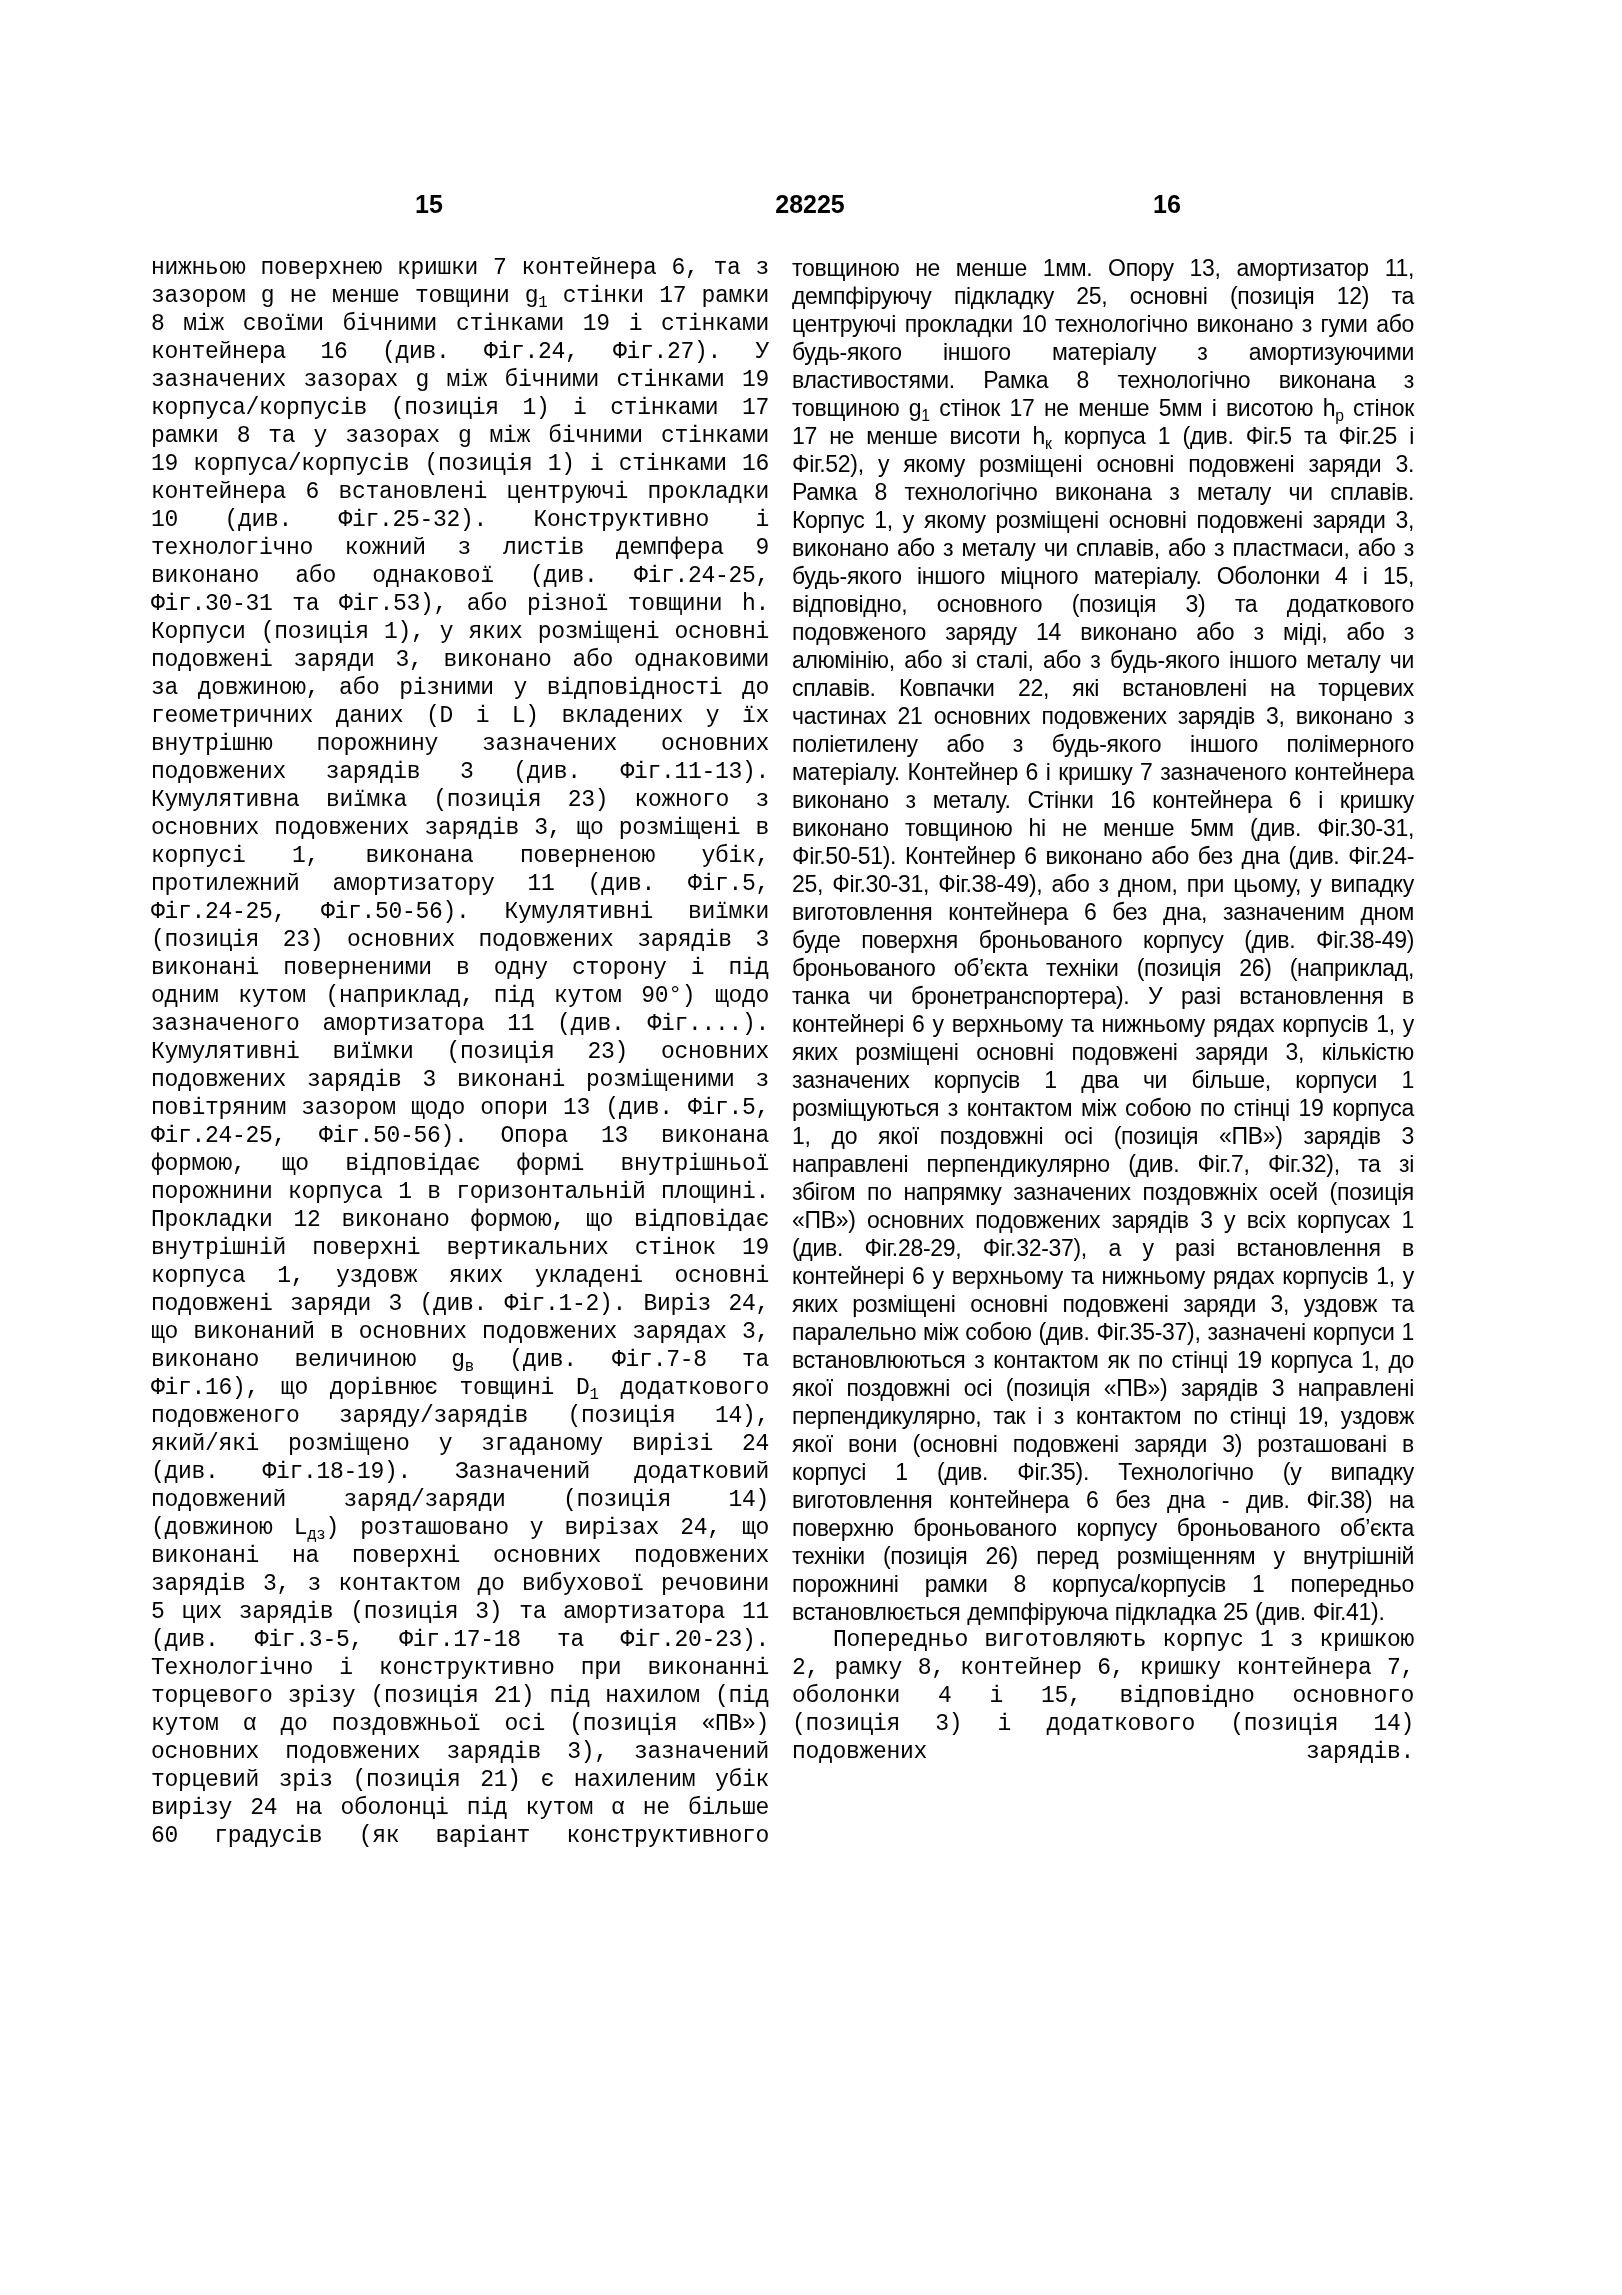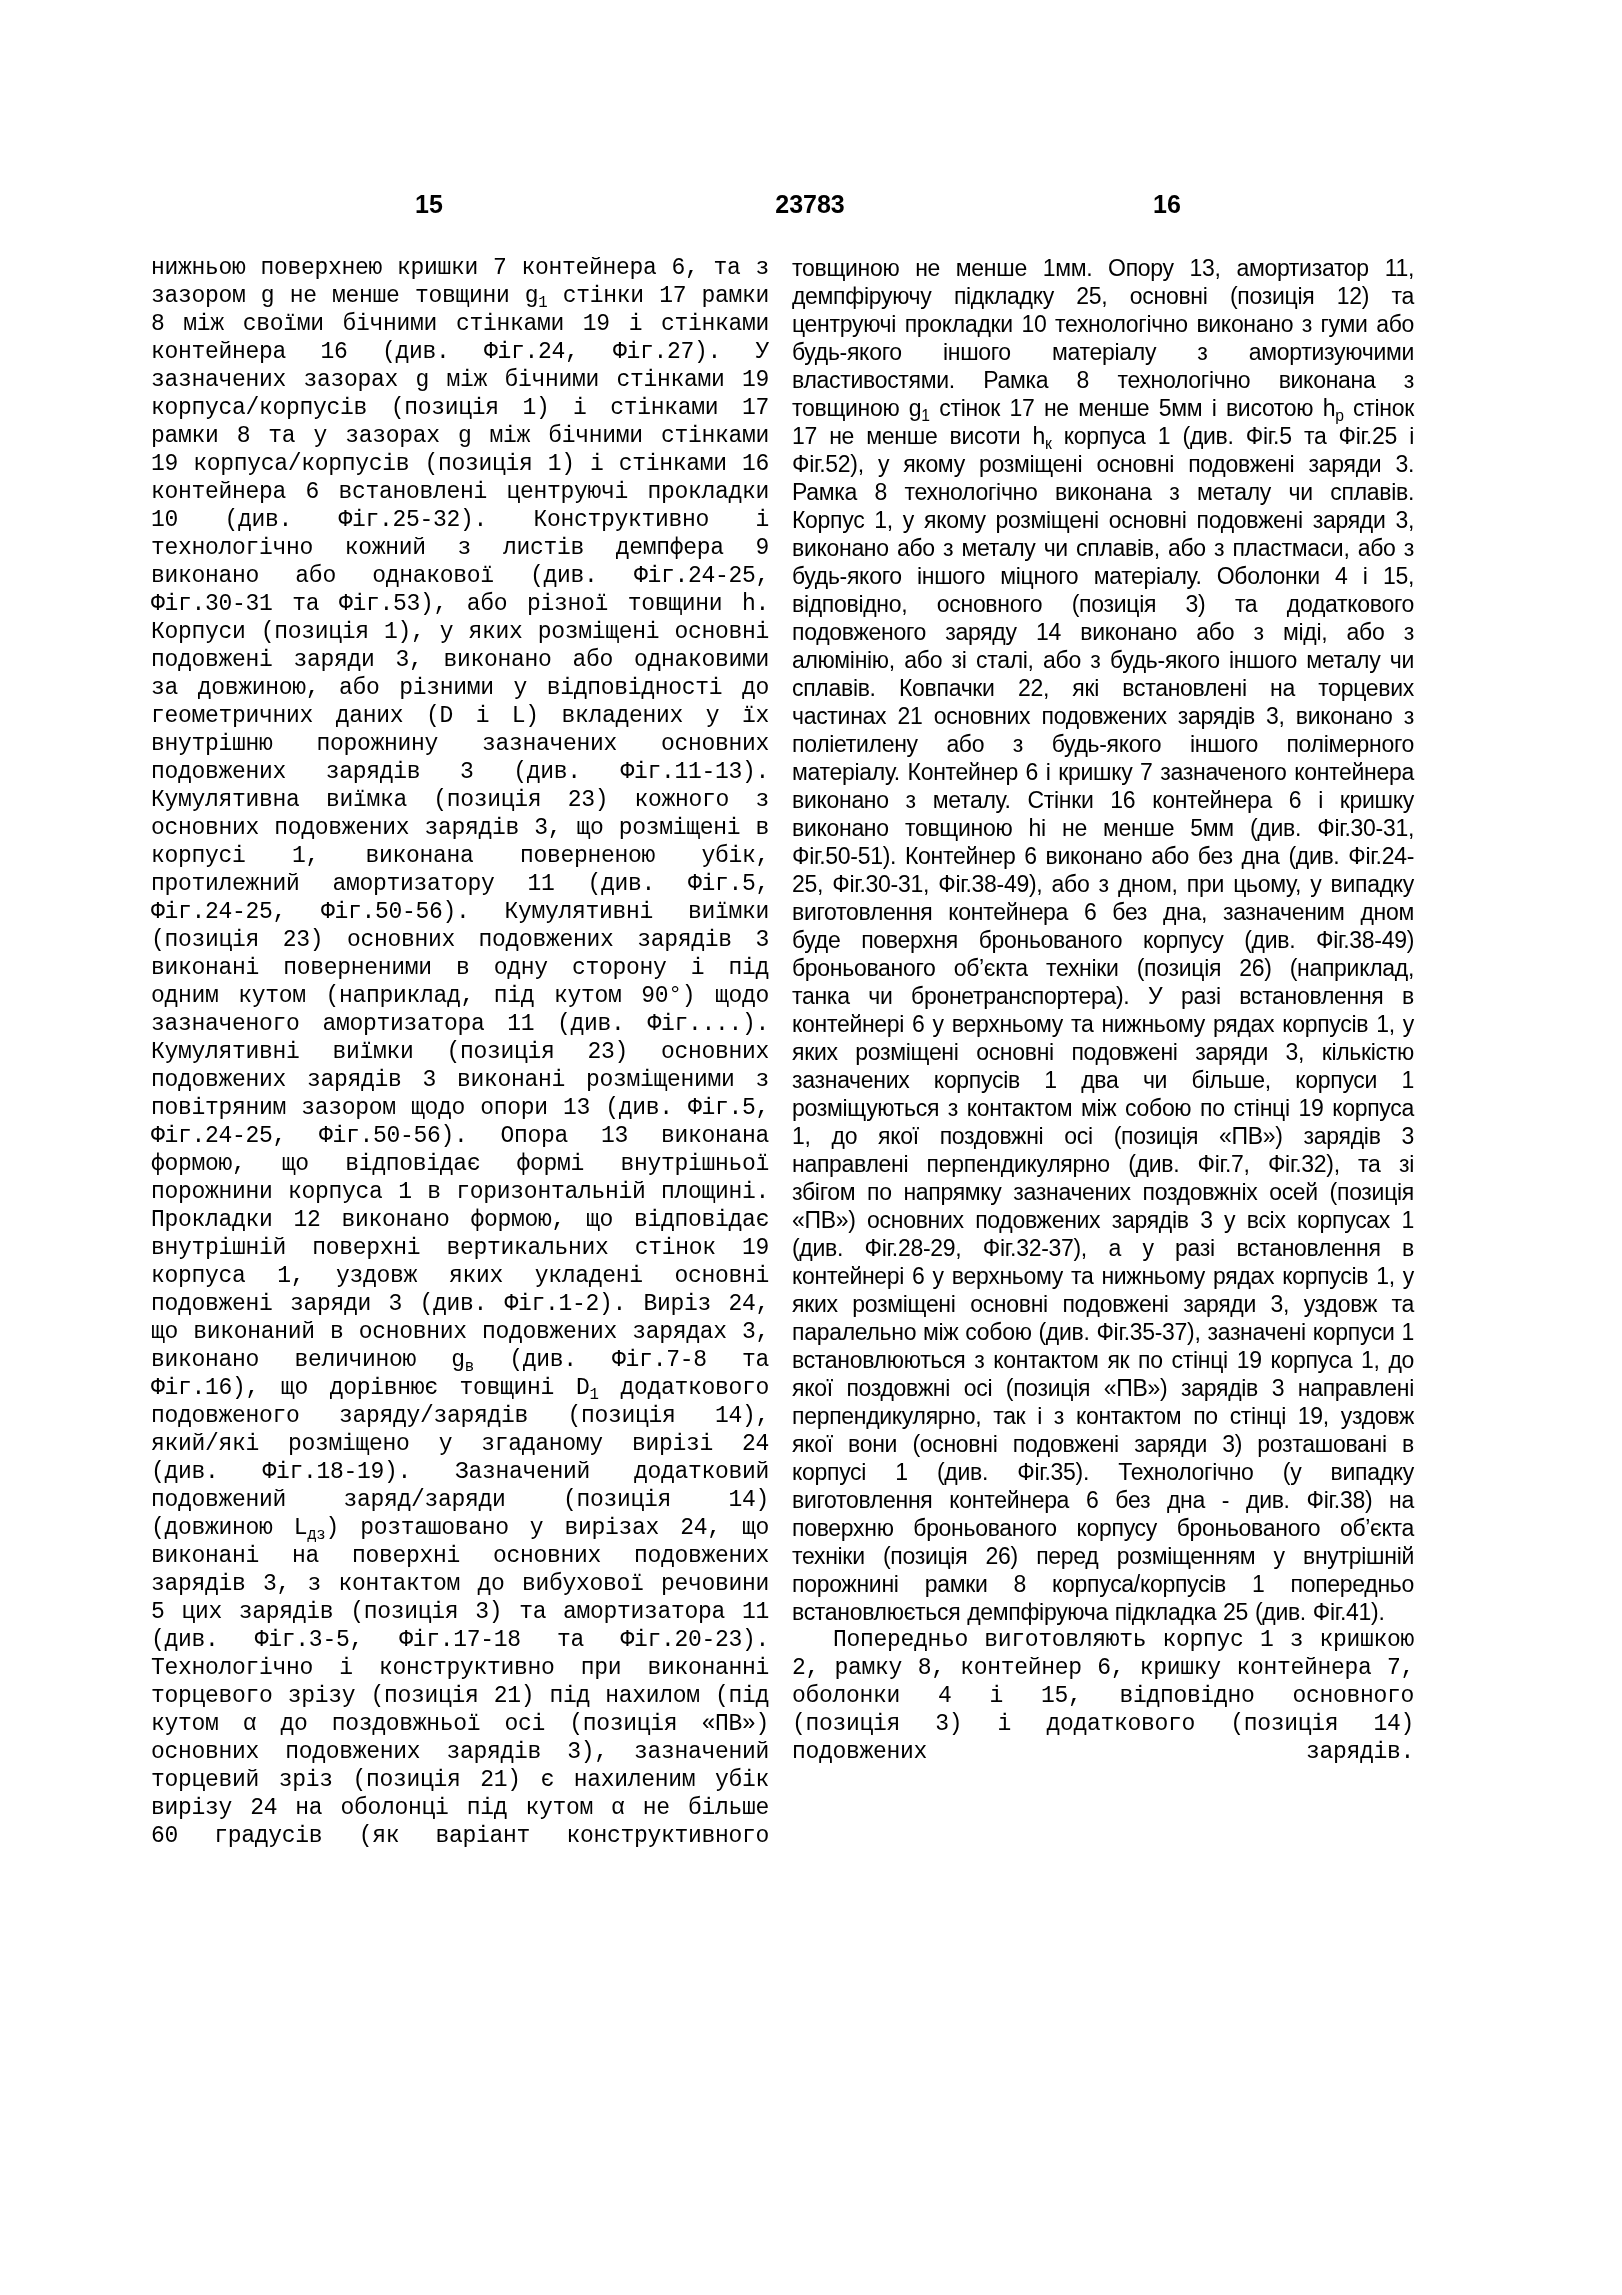--- a/index.html
+++ b/index.html
@@ -51,21 +51,21 @@
     font-size: 15.7px;
     line-height: 0;
     vertical-align: -4.6px;
   }
 </style>
 </head>
 <body>
 
 <div class="page">
   <div class="header-num" id="page-left-num">15</div>
-  <div class="header-num" id="doc-num">23783</div>
+  <div class="header-num" id="doc-num">28225</div>
   <div class="header-num" id="page-right-num">16</div>
 
   <div class="column" id="col-left">
       <p class="para cont">нижньою поверхнею кришки 7 контейнера 6, та з зазором g не менше товщини g<sub>1</sub> стінки 17 рамки 8 між своїми бічними стінками 19 і стінками контейнера 16 (див. Фіг.24, Фіг.27). У зазначених зазорах g між бічними стінками 19 корпуса/корпусів (позиція 1) і стінками 17 рамки 8 та у зазорах g між бічними стінками 19 корпуса/корпусів (позиція 1) і стінками 16 контейнера 6 встановлені центруючі прокладки 10 (див. Фіг.25-32). Конструктивно і технологічно кожний з листів демпфера 9 виконано або однакової (див. Фіг.24-25, Фіг.30-31 та Фіг.53), або різної товщини h. Корпуси (позиція 1), у яких розміщені основні подовжені заряди 3, виконано або однаковими за довжиною, або різними у відповідності до геометричних даних (D і L) вкладених у їх внутрішню порожнину зазначених основних подовжених зарядів 3 (див. Фіг.11-13). Кумулятивна виїмка (позиція 23) кожного з основних подовжених зарядів 3, що розміщені в корпусі 1, виконана поверненою убік, протилежний амортизатору 11 (див. Фіг.5, Фіг.24-25, Фіг.50-56). Кумулятивні виїмки (позиція 23) основних подовжених зарядів 3 виконані поверненими в одну сторону і під одним кутом (наприклад, під кутом 90°) щодо зазначеного амортизатора 11 (див. Фіг....). Кумулятивні виїмки (позиція 23) основних подовжених зарядів 3 виконані розміщеними з повітряним зазором щодо опори 13 (див. Фіг.5, Фіг.24-25, Фіг.50-56). Опора 13 виконана формою, що відповідає формі внутрішньої порожнини корпуса 1 в горизонтальній площині. Прокладки 12 виконано формою, що відповідає внутрішній поверхні вертикальних стінок 19 корпуса 1, уздовж яких укладені основні подовжені заряди 3 (див. Фіг.1-2). Виріз 24, що виконаний в основних подовжених зарядах 3, виконано величиною g<sub>в</sub> (див. Фіг.7-8 та Фіг.16), що дорівнює товщині D<sub>1</sub> додаткового подовженого заряду/зарядів (позиція 14), який/які розміщено у згаданому вирізі 24 (див. Фіг.18-19). Зазначений додатковий подовжений заряд/заряди (позиція 14) (довжиною L<sub>дз</sub>) розташовано у вирізах 24, що виконані на поверхні основних подовжених зарядів 3, з контактом до вибухової речовини 5 цих зарядів (позиція 3) та амортизатора 11 (див. Фіг.3-5, Фіг.17-18 та Фіг.20-23). Технологічно і конструктивно при виконанні торцевого зрізу (позиція 21) під нахилом (під кутом α до поздовжньої осі (позиція «ПВ») основних подовжених зарядів 3), зазначений торцевий зріз (позиція 21) є нахиленим убік вирізу 24 на оболонці під кутом α не більше 60 градусів (як варіант конструктивного виконання торцевий зріз 21 виконано під нахилом α у діапазоні від 0 до 60 градусів, наприклад, під кутом 30±2°) (див. Фіг.8 та Фіг.15-16). Пристрій для захисту перешкоди від тандемних засобів ураження також додатково містить демпфіруючу підкладку 25, яка технологічно і конструктивно розміщується у внутрішній порожнині контейнера 6, а саме, у внутрішній порожнині рамки 8 (див. Фіг.24-25, Фіг.30-31, Фіг.41-49 та Фіг.52-56). Лист демпфера 9, опору 13, демпфіруючу підкладку 25, основні прокладки 12 та амортизатор 11 виконано за</p>
     </div>
   <div class="column" id="col-right">
       <p class="para">товщиною не менше 1мм. Опору 13, амортизатор 11, демпфіруючу підкладку 25, основні (позиція 12) та центруючі прокладки 10 технологічно виконано з гуми або будь-якого іншого матеріалу з амортизуючими властивостями. Рамка 8 технологічно виконана з товщиною g<sub>1</sub> стінок 17 не менше 5мм і висотою h<sub>р</sub> стінок 17 не менше висоти h<sub>к</sub> корпуса 1 (див. Фіг.5 та Фіг.25 і Фіг.52), у якому розміщені основні подовжені заряди 3. Рамка 8 технологічно виконана з металу чи сплавів. Корпус 1, у якому розміщені основні подовжені заряди 3, виконано або з металу чи сплавів, або з пластмаси, або з будь-якого іншого міцного матеріалу. Оболонки 4 і 15, відповідно, основного (позиція 3) та додаткового подовженого заряду 14 виконано або з міді, або з алюмінію, або зі сталі, або з будь-якого іншого металу чи сплавів. Ковпачки 22, які встановлені на торцевих частинах 21 основних подовжених зарядів 3, виконано з поліетилену або з будь-якого іншого полімерного матеріалу. Контейнер 6 і кришку 7 зазначеного контейнера виконано з металу. Стінки 16 контейнера 6 і кришку виконано товщиною hі не менше 5мм (див. Фіг.30-31, Фіг.50-51). Контейнер 6 виконано або без дна (див. Фіг.24-25, Фіг.30-31, Фіг.38-49), або з дном, при цьому, у випадку виготовлення контейнера 6 без дна, зазначеним дном буде поверхня броньованого корпусу (див. Фіг.38-49) броньованого об’єкта техніки (позиція 26) (наприклад, танка чи бронетранспортера). У разі встановлення в контейнері 6 у верхньому та нижньому рядах корпусів 1, у яких розміщені основні подовжені заряди 3, кількістю зазначених корпусів 1 два чи більше, корпуси 1 розміщуються з контактом між собою по стінці 19 корпуса 1, до якої поздовжні осі (позиція «ПВ») зарядів 3 направлені перпендикулярно (див. Фіг.7, Фіг.32), та зі збігом по напрямку зазначених поздовжніх осей (позиція «ПВ») основних подовжених зарядів 3 у всіх корпусах 1 (див. Фіг.28-29, Фіг.32-37), а у разі встановлення в контейнері 6 у верхньому та нижньому рядах корпусів 1, у яких розміщені основні подовжені заряди 3, уздовж та паралельно між собою (див. Фіг.35-37), зазначені корпуси 1 встановлюються з контактом як по стінці 19 корпуса 1, до якої поздовжні осі (позиція «ПВ») зарядів 3 направлені перпендикулярно, так і з контактом по стінці 19, уздовж якої вони (основні подовжені заряди 3) розташовані в корпусі 1 (див. Фіг.35). Технологічно (у випадку виготовлення контейнера 6 без дна - див. Фіг.38) на поверхню броньованого корпусу броньованого об’єкта техніки (позиція 26) перед розміщенням у внутрішній порожнині рамки 8 корпуса/корпусів 1 попередньо встановлюється демпфіруюча підкладка 25 (див. Фіг.41).</p>
       <p class="para indent cont">Попередньо виготовляють корпус 1 з кришкою 2, рамку 8, контейнер 6, кришку контейнера 7, оболонки 4 і 15, відповідно основного (позиція 3) і додаткового (позиція 14) подовжених зарядів.</p>
     </div>
 </div>

